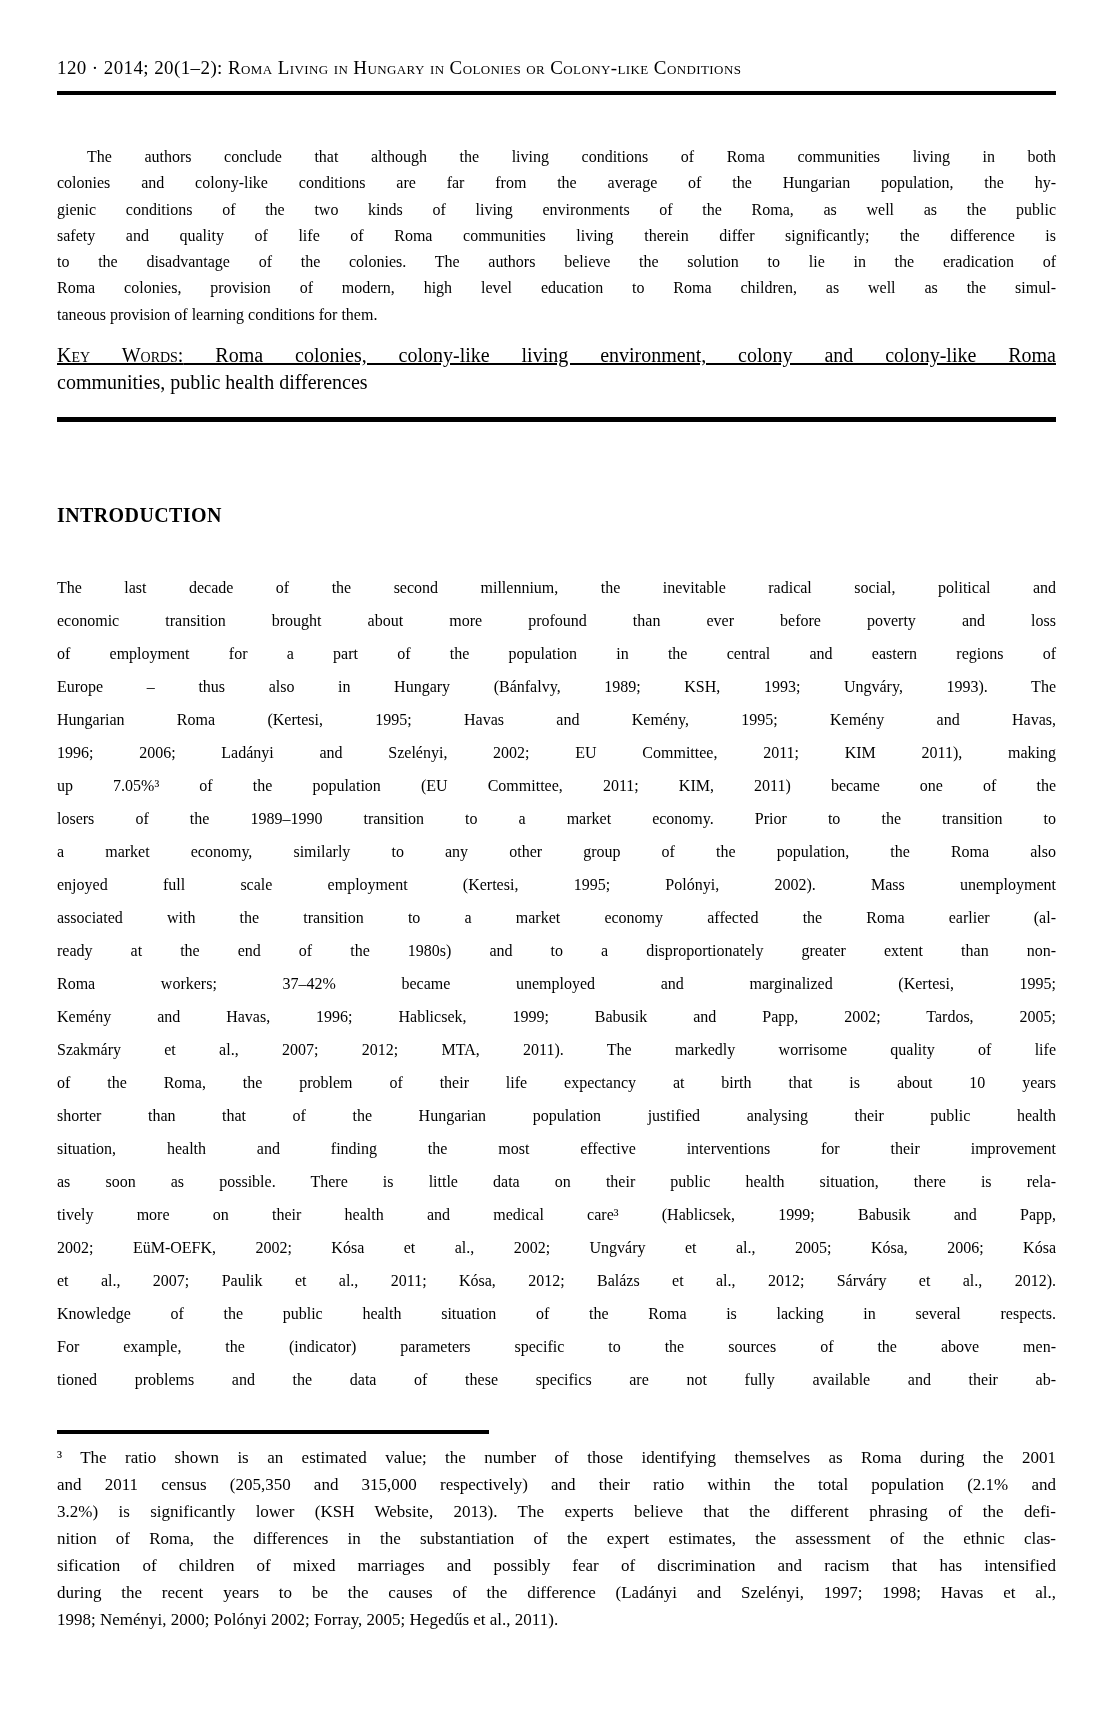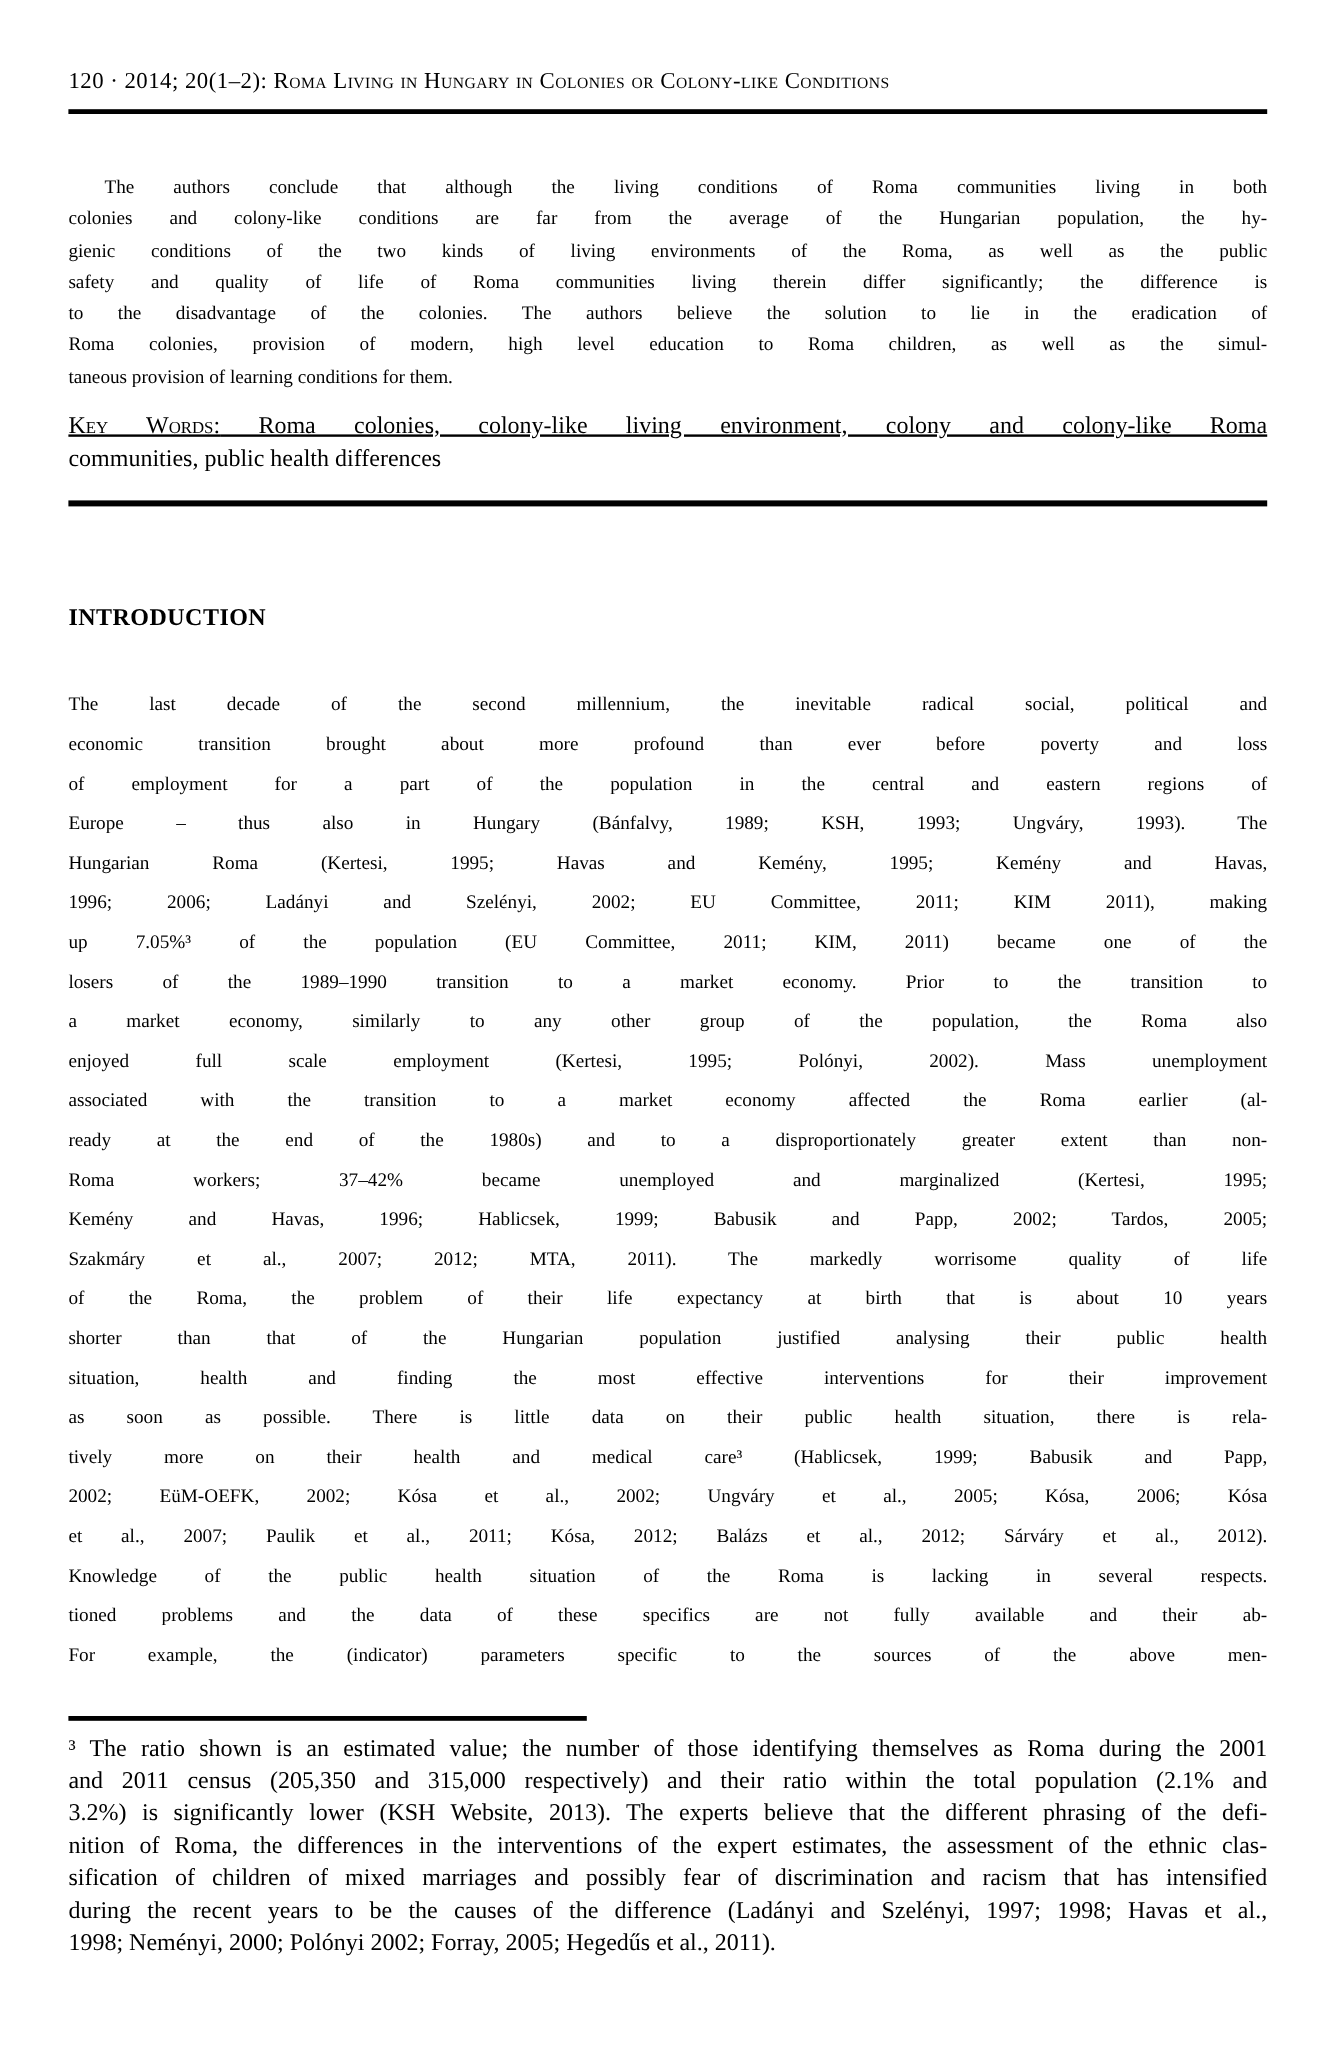--- a/index.html
+++ b/index.html
@@ -85,21 +85,21 @@
     white-space: normal;
   }
   
   .rule-footnote {
     height: 4px;
     width: 432px;
     margin-top: 34px;
   }
   .footnote-lines {
     margin-top: 10px;
-    font-size: 20px;
+    font-size: 17px;
     line-height: 27px;
   }
   .fline {
     text-align: justify;
     text-align-last: justify;
     white-space: normal;
   }
   .fline:last-child { text-align-last: left; }
 </style>
 </head>
@@ -148,30 +148,30 @@
       <div class="bline">Kemény and Havas, 1996; Hablicsek, 1999; Babusik and Papp, 2002; Tardos, 2005;</div>
       <div class="bline">Szakmáry et al., 2007; 2012; MTA, 2011). The markedly worrisome quality of life</div>
       <div class="bline">of the Roma, the problem of their life expectancy at birth that is about 10 years</div>
       <div class="bline">shorter than that of the Hungarian population justified analysing their public health</div>
       <div class="bline">situation, health and finding the most effective interventions for their improvement</div>
       <div class="bline">as soon as possible. There is little data on their public health situation, there is rela-</div>
       <div class="bline">tively more on their health and medical care³ (Hablicsek, 1999; Babusik and Papp,</div>
       <div class="bline">2002; EüM-OEFK, 2002; Kósa et al., 2002; Ungváry et al., 2005; Kósa, 2006; Kósa</div>
       <div class="bline">et al., 2007; Paulik et al., 2011; Kósa, 2012; Balázs et al., 2012; Sárváry et al., 2012).</div>
       <div class="bline">Knowledge of the public health situation of the Roma is lacking in several respects.</div>
+      <div class="bline">For example, the (indicator) parameters specific to the sources of the above men-</div>
       <div class="bline">tioned problems and the data of these specifics are not fully available and their ab-</div>
-      <div class="bline">For example, the (indicator) parameters specific to the sources of the above men-</div>
     </div>
 
   <footer>
     <div class="rule rule-footnote"></div>
     <div class="footnote-lines">
         <div class="fline">³ The ratio shown is an estimated value; the number of those identifying themselves as Roma during the 2001</div>
         <div class="fline">and 2011 census (205,350 and 315,000 respectively) and their ratio within the total population (2.1% and</div>
         <div class="fline">3.2%) is significantly lower (KSH Website, 2013). The experts believe that the different phrasing of the defi-</div>
-        <div class="fline">nition of Roma, the differences in the interventions of the expert estimates, the assessment of the ethnic clas-</div>
+        <div class="fline">nition of Roma, the differences in the substantiation of the expert estimates, the assessment of the ethnic clas-</div>
         <div class="fline">sification of children of mixed marriages and possibly fear of discrimination and racism that has intensified</div>
         <div class="fline">during the recent years to be the causes of the difference (Ladányi and Szelényi, 1997; 1998; Havas et al.,</div>
         <div class="fline">1998; Neményi, 2000; Polónyi 2002; Forray, 2005; Hegedűs et al., 2011).</div>
       </div>
   </footer>
 
 </div>
 
 </body></html>

